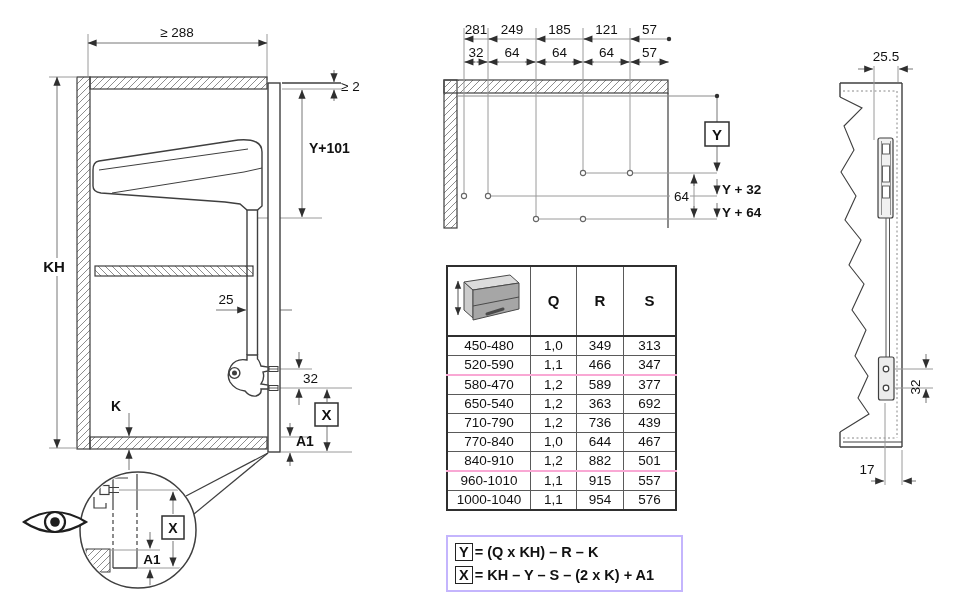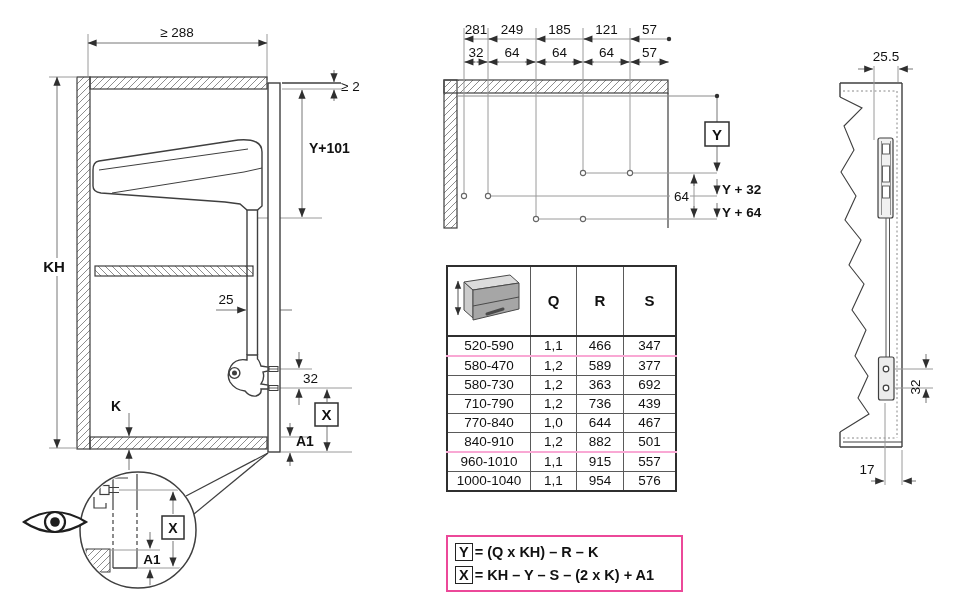--- a/index.html
+++ b/index.html
@@ -12,21 +12,21 @@
   .tbs{font-size:13.5px;font-weight:bold;}
   .big{font-size:15px;font-weight:bold;}
   
   table.spec{position:absolute;left:446px;top:265px;border-collapse:collapse;
              font-size:13.5px;background:#fff;border:2px solid #2f2f2f;table-layout:fixed;}
   table.spec td{border:1px solid #5a5a5a;text-align:center;padding:0;height:18px;line-height:18px;}
   table.spec tr.hdr td{height:68px;font-size:15px;font-weight:bold;border-bottom:2px solid #2f2f2f;}
   table.spec tr.grp td{border-bottom:2px solid #f9a8d4;}
   td.c-kh{width:82px;} td.c-q{width:45px;} td.c-r{width:46px;} td.c-s{width:51px;}
   
-  .fbox{position:absolute;left:446px;top:535px;width:226px;height:53px;border:2px solid #ec4899;
+  .fbox{position:absolute;left:446px;top:535px;width:226px;height:53px;border:2px solid #c4b5fd;
         background:#fff;display:flex;flex-direction:column;justify-content:space-evenly;padding-left:7px;}
   .fline{font-size:14.5px;font-weight:bold;white-space:nowrap;}
   .flbox{display:inline-block;border:1.5px solid #222;padding:0 3px;margin-right:2px;line-height:16px;}
 </style>
 </head>
 <body>
 
 <div id="page">
 
 <svg style="left:0;top:0" width="380" height="616" viewBox="0 0 380 616">
@@ -312,34 +312,40 @@
         <path d="M24,22 L70,15 L61,7 L15,14 Z" fill="#dcdcdc" stroke="#4a4a4a" stroke-width="1" stroke-linejoin="round"></path>
         <path d="M24,22 L70,15 L70,41 L24,52 Z" fill="#a6a6a6" stroke="#4a4a4a" stroke-width="1" stroke-linejoin="round"></path>
         <line x1="24" y1="38" x2="70" y2="29" stroke="#4a4a4a" stroke-width="1"></line>
         <line x1="38" y1="46" x2="54" y2="41" stroke="#4a4a4a" stroke-width="3" stroke-linecap="round"></line>
       </svg>
     </td>
     <td class="c-q">Q</td>
     <td class="c-r">R</td>
     <td class="c-s">S</td>
   </tr>
+  <tr>
+          <td>450-480</td>
+          <td>1,0</td>
+          <td>349</td>
+          <td>313</td>
+        </tr>
   <tr class="grp">
           <td>520-590</td>
           <td>1,1</td>
           <td>466</td>
           <td>347</td>
         </tr>
   <tr>
           <td>580-470</td>
           <td>1,2</td>
           <td>589</td>
           <td>377</td>
         </tr>
   <tr>
-          <td>580-730</td>
+          <td>650-540</td>
           <td>1,2</td>
           <td>363</td>
           <td>692</td>
         </tr>
   <tr>
           <td>710-790</td>
           <td>1,2</td>
           <td>736</td>
           <td>439</td>
         </tr>

